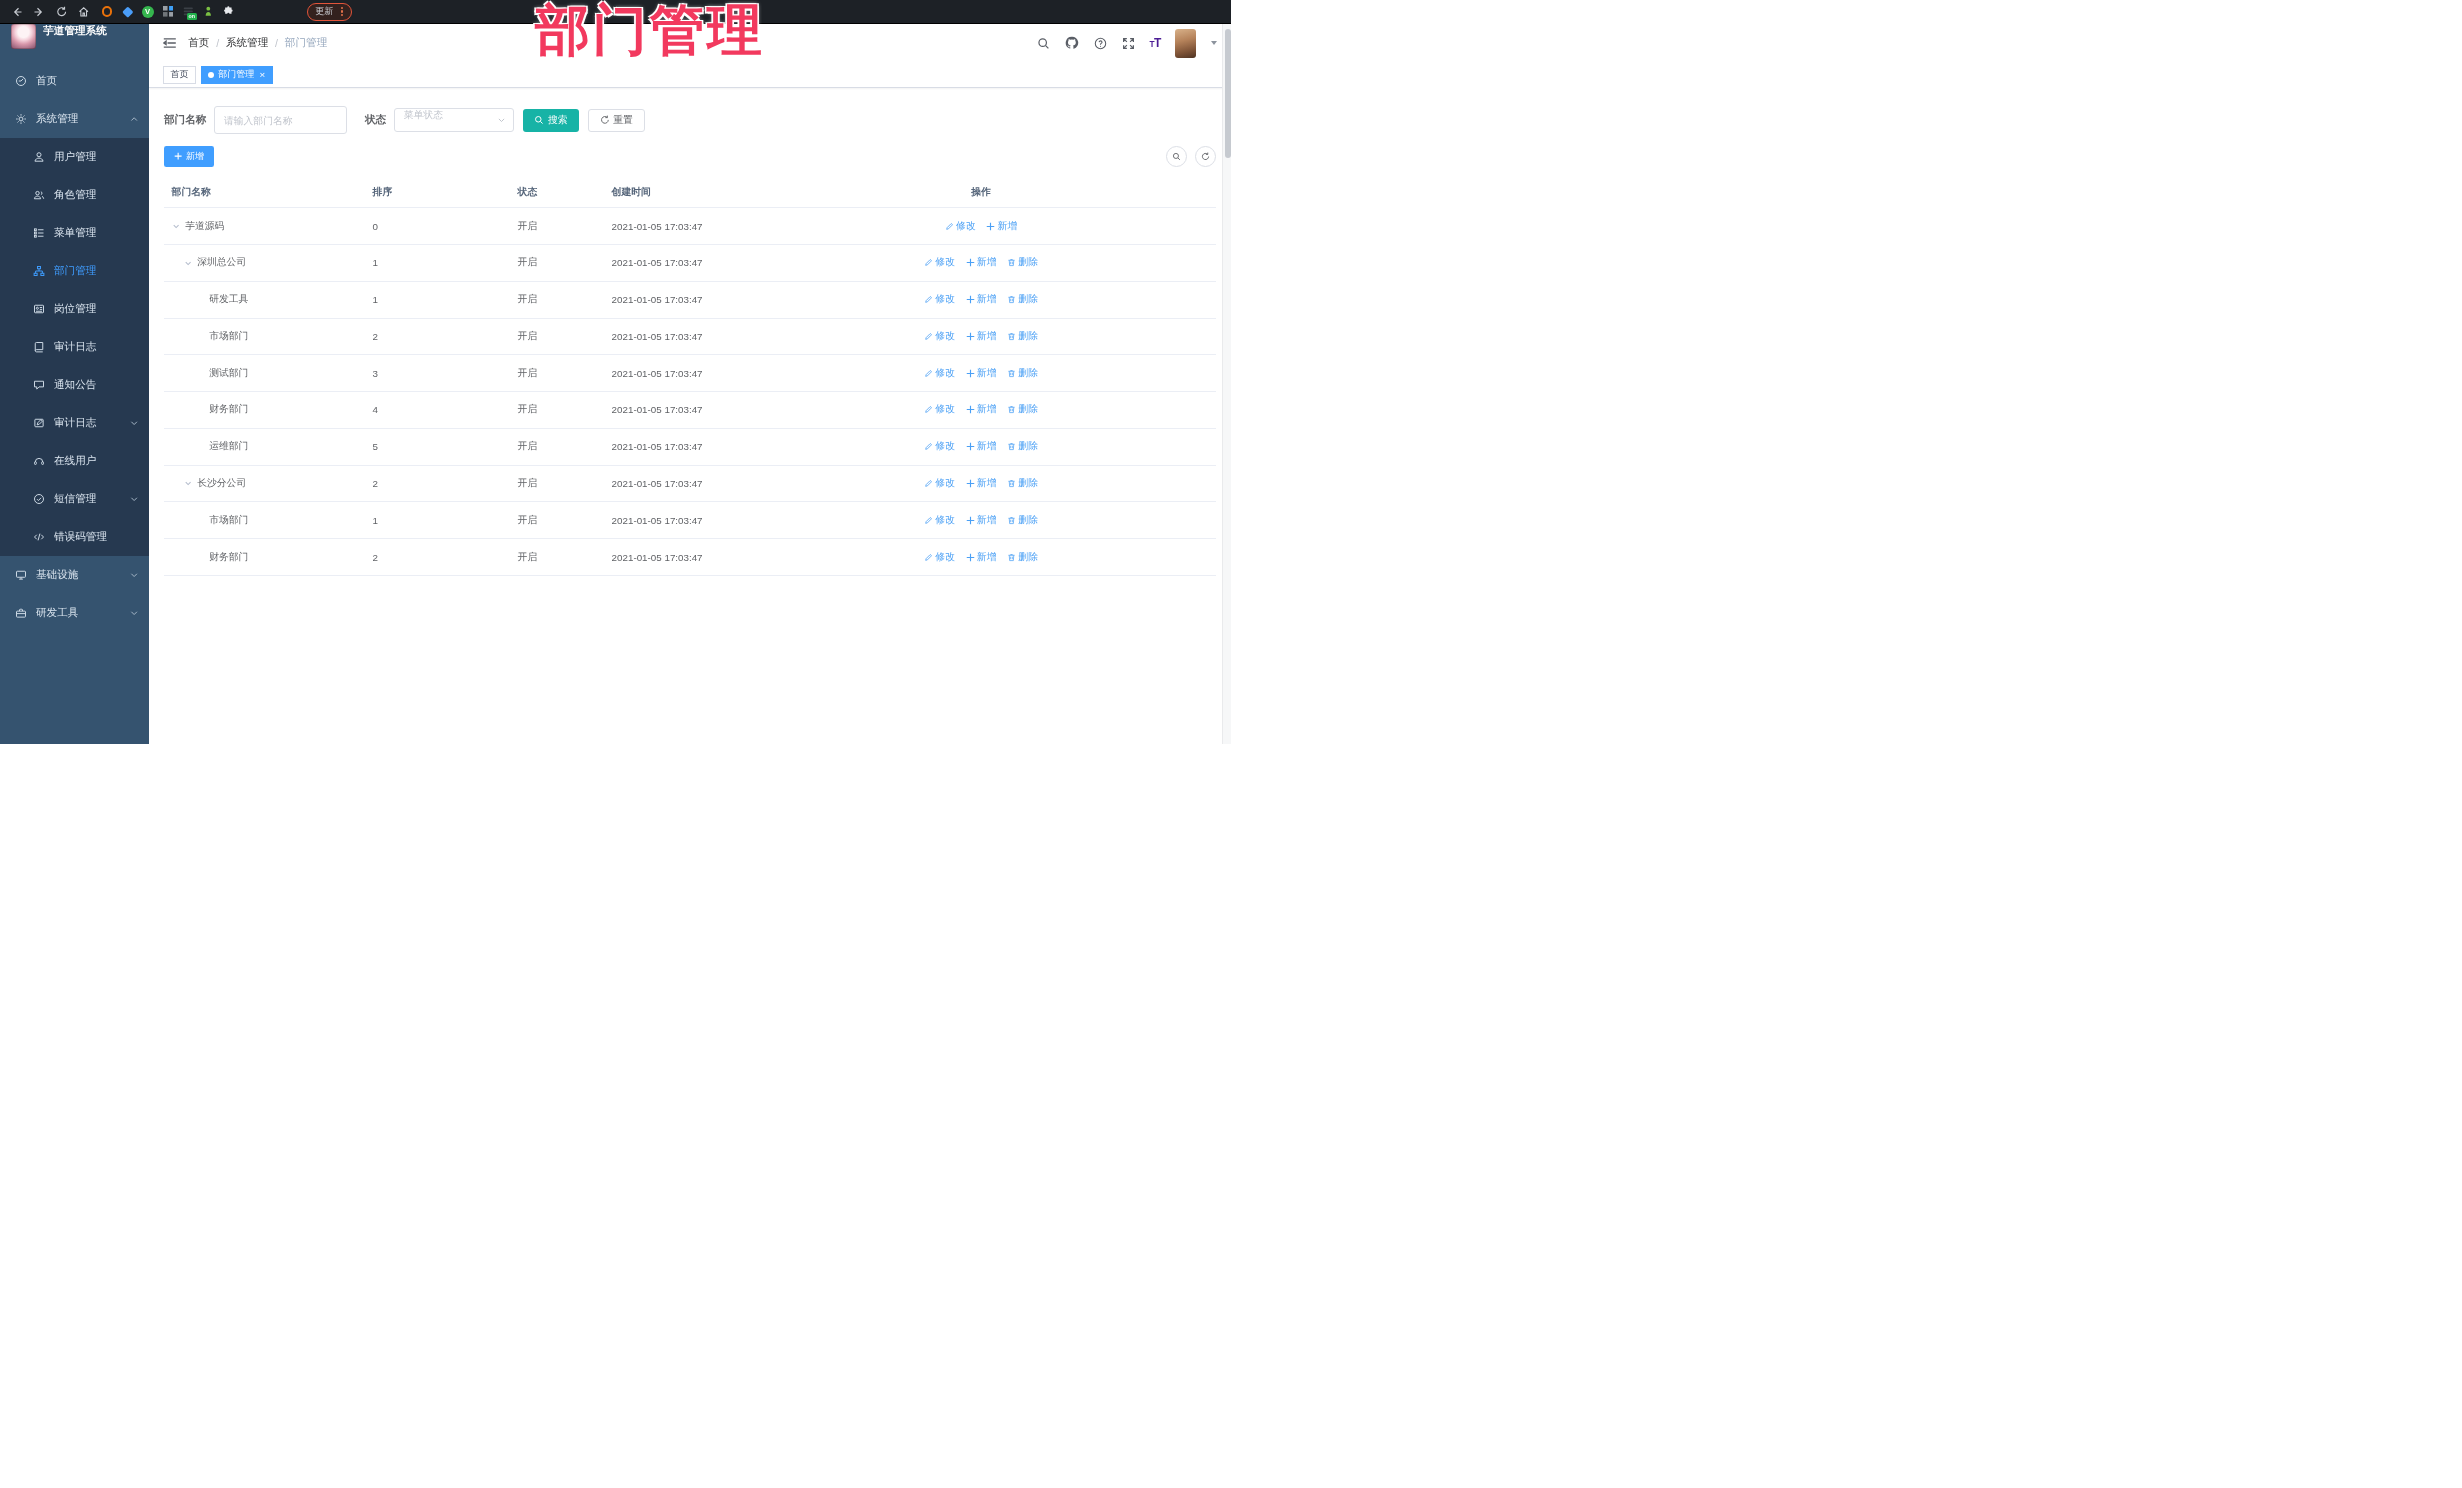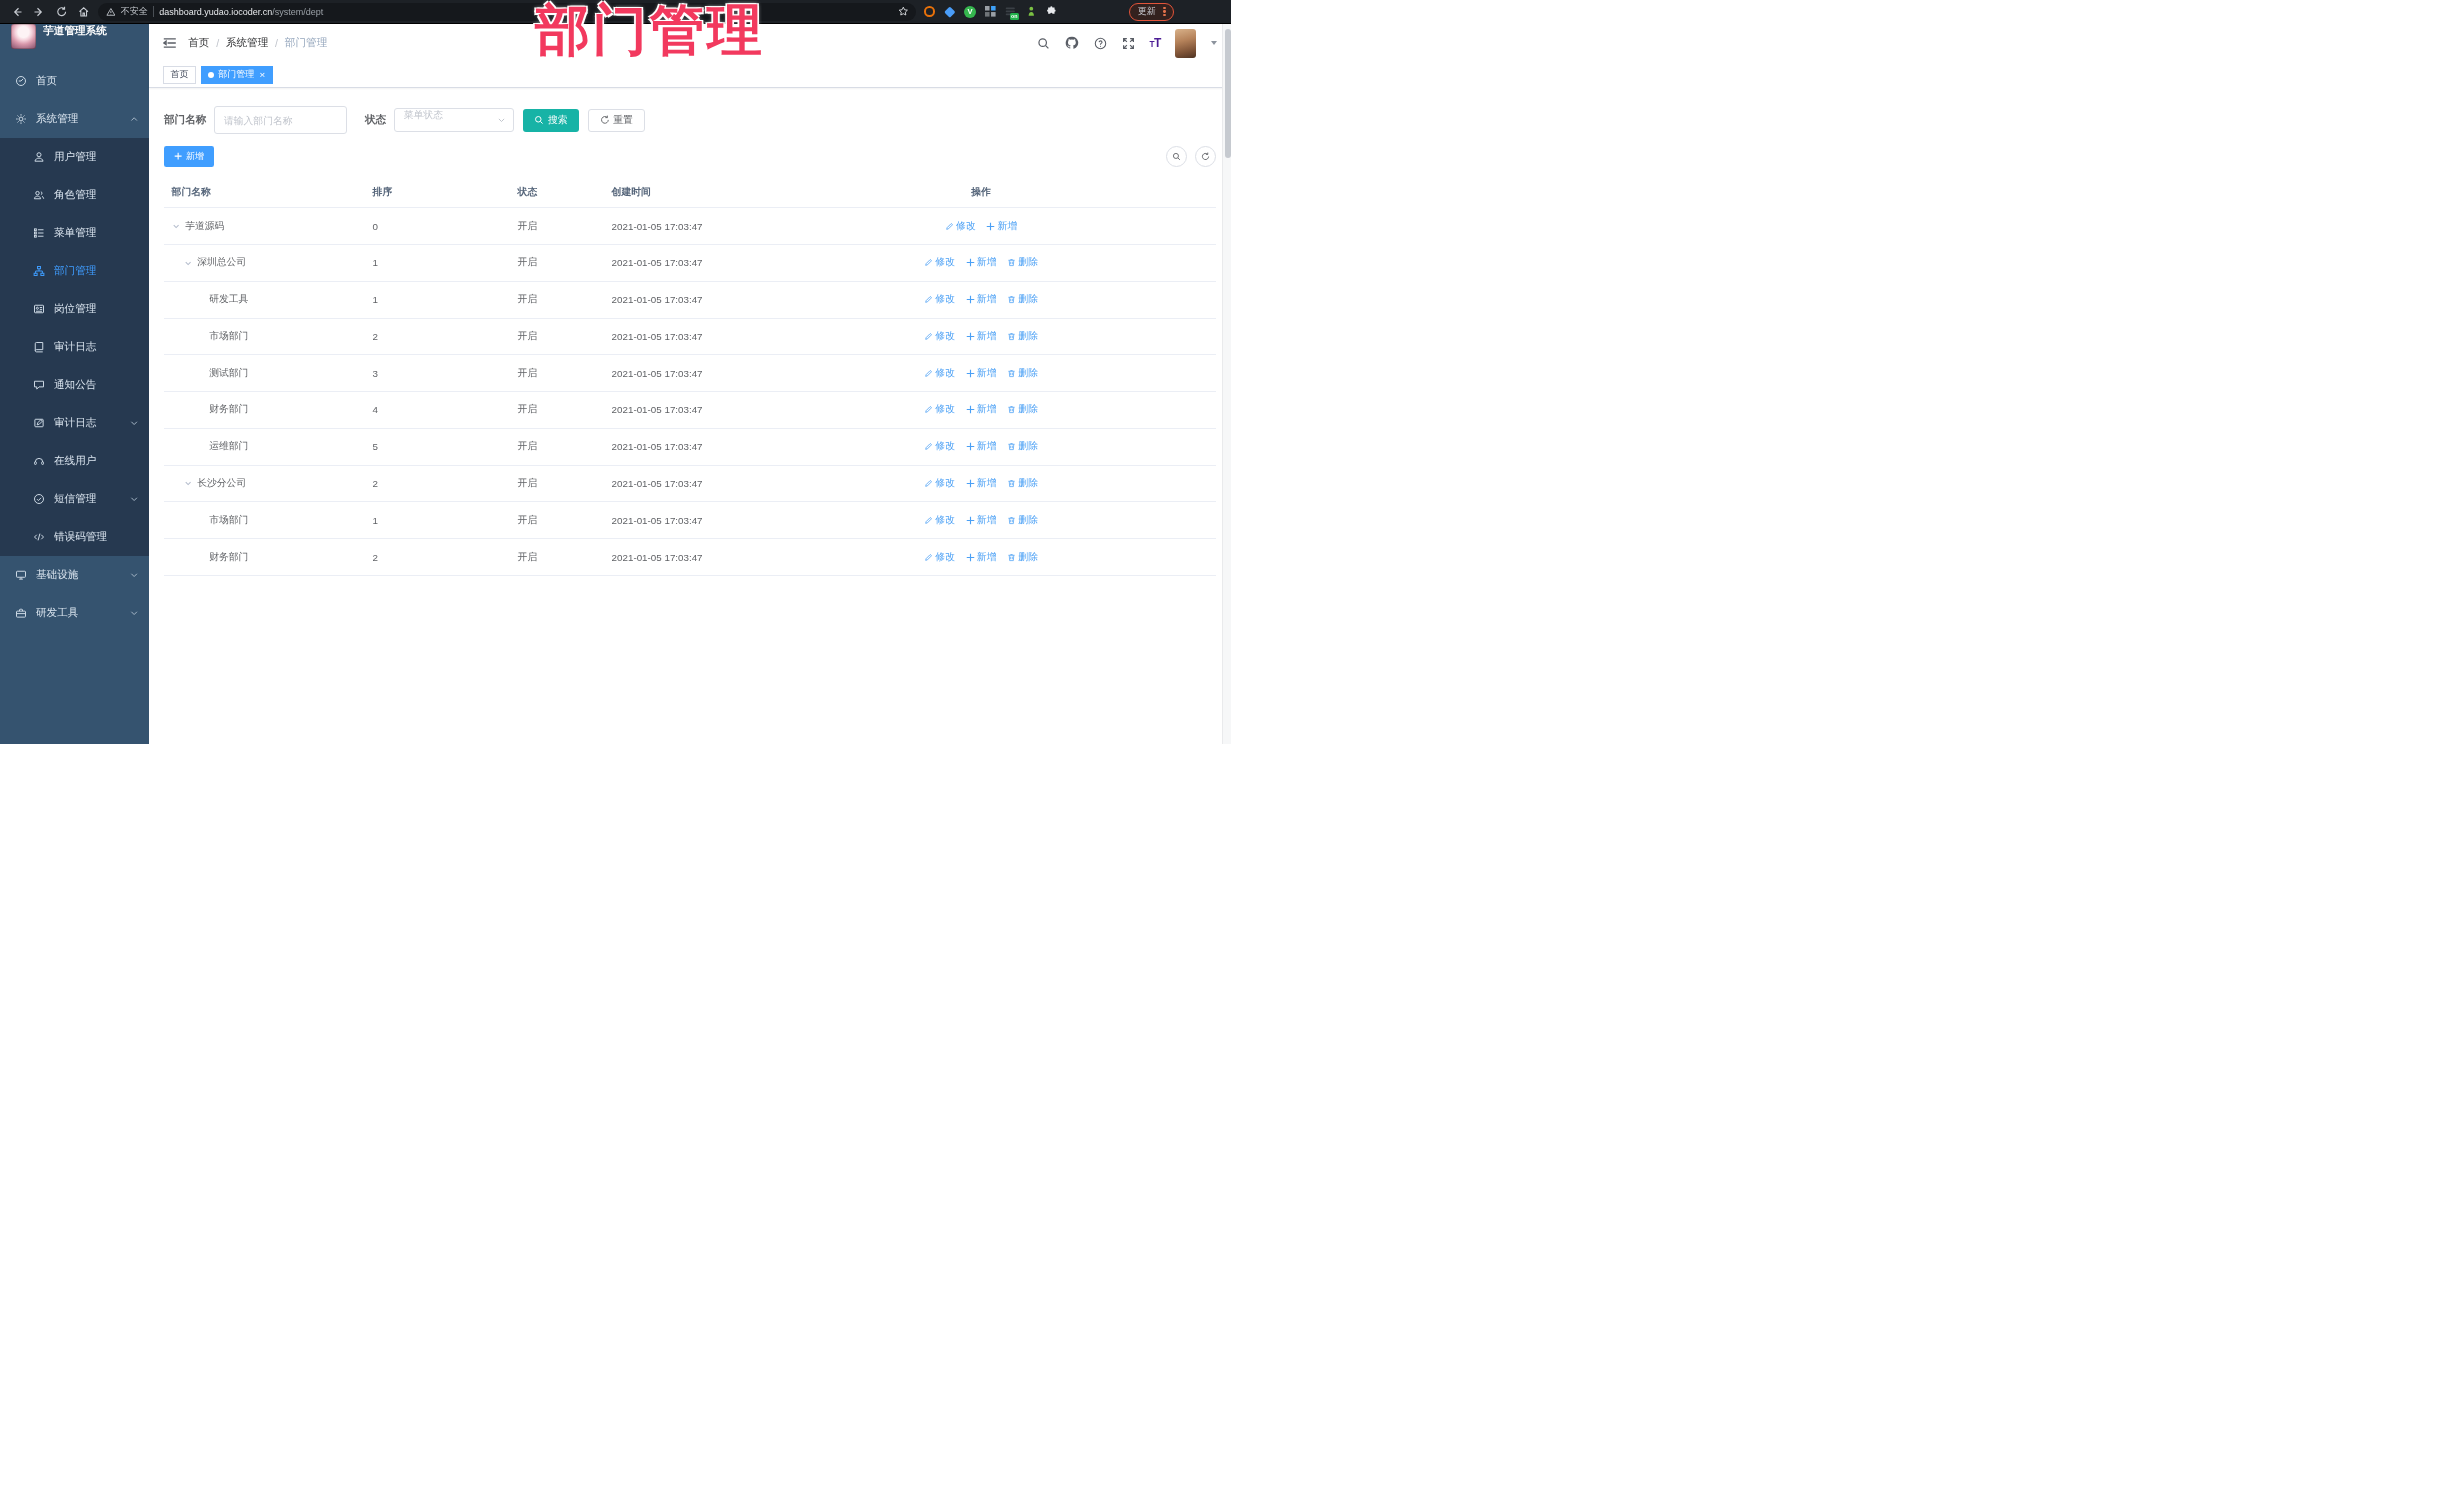--- a/index.html
+++ b/index.html
@@ -122,38 +122,20 @@
           </svg>
         </span>
       <span class="nicon" style="color:#c7cbd1">
         <svg width="11.4" height="11.4" viewBox="0 0 16 16" fill="none" stroke="currentColor" stroke-width="1.6">
             <path d="M13.5 8a5.5 5.5 0 1 1-1.6-3.9M12 1v3.3H8.7"></path>
           </svg>
         </span>
       <span class="nicon" style="color:#c7cbd1">
         <svg width="11.4" height="11.4" viewBox="0 0 16 16" fill="none" stroke="currentColor" stroke-width="1.5">
             <path d="M2 8l6-5.5L14 8M4 7v7h8V7M7 14v-4h2v4"></path>
-          </svg>
-        </span>
-    </div>
-    <div class="addr">
-      <span style="display:flex">
-        <svg width="9.8" height="9.8" viewBox="0 0 16 16" fill="none" stroke="#c7cbd1" stroke-width="1.4">
-            <path d="M8 2.5L14.5 13.5H1.5z"></path>
-            <path d="M8 6.8v3" stroke-width="1.6"></path>
-            <circle cx="8" cy="11.8" r=".6" fill="#c7cbd1" stroke="none"></circle>
-          </svg>
-        </span>
-      <span>不安全</span>
-      <span class="sep"></span>
-      <span><span class="host">dashboard.yudao.iocoder.cn</span><span class="path">/system/dept</span></span>
-      <span class="spacer"></span>
-      <span style="display:flex">
-        <svg width="10.6" height="10.6" viewBox="0 0 16 16" fill="none" stroke="#e8eaed" stroke-width="1.3">
-            <path d="M8 1.8l1.9 3.9 4.3.6-3.1 3 .7 4.3L8 11.6l-3.8 2 .7-4.3-3.1-3 4.3-.6z"></path>
           </svg>
         </span>
     </div>
     <div class="ext-row">
       <span class="ext">
           <span style="width:10.6px;height:10.6px;border-radius:50%;border:2.7px solid #e8710a;display:block"></span>
         </span>
       <span class="ext">
           <span style="width:7.6px;height:7.6px;background:#4a9df8;transform:rotate(45deg);display:block;border-radius:1.5px"></span>
         </span>

